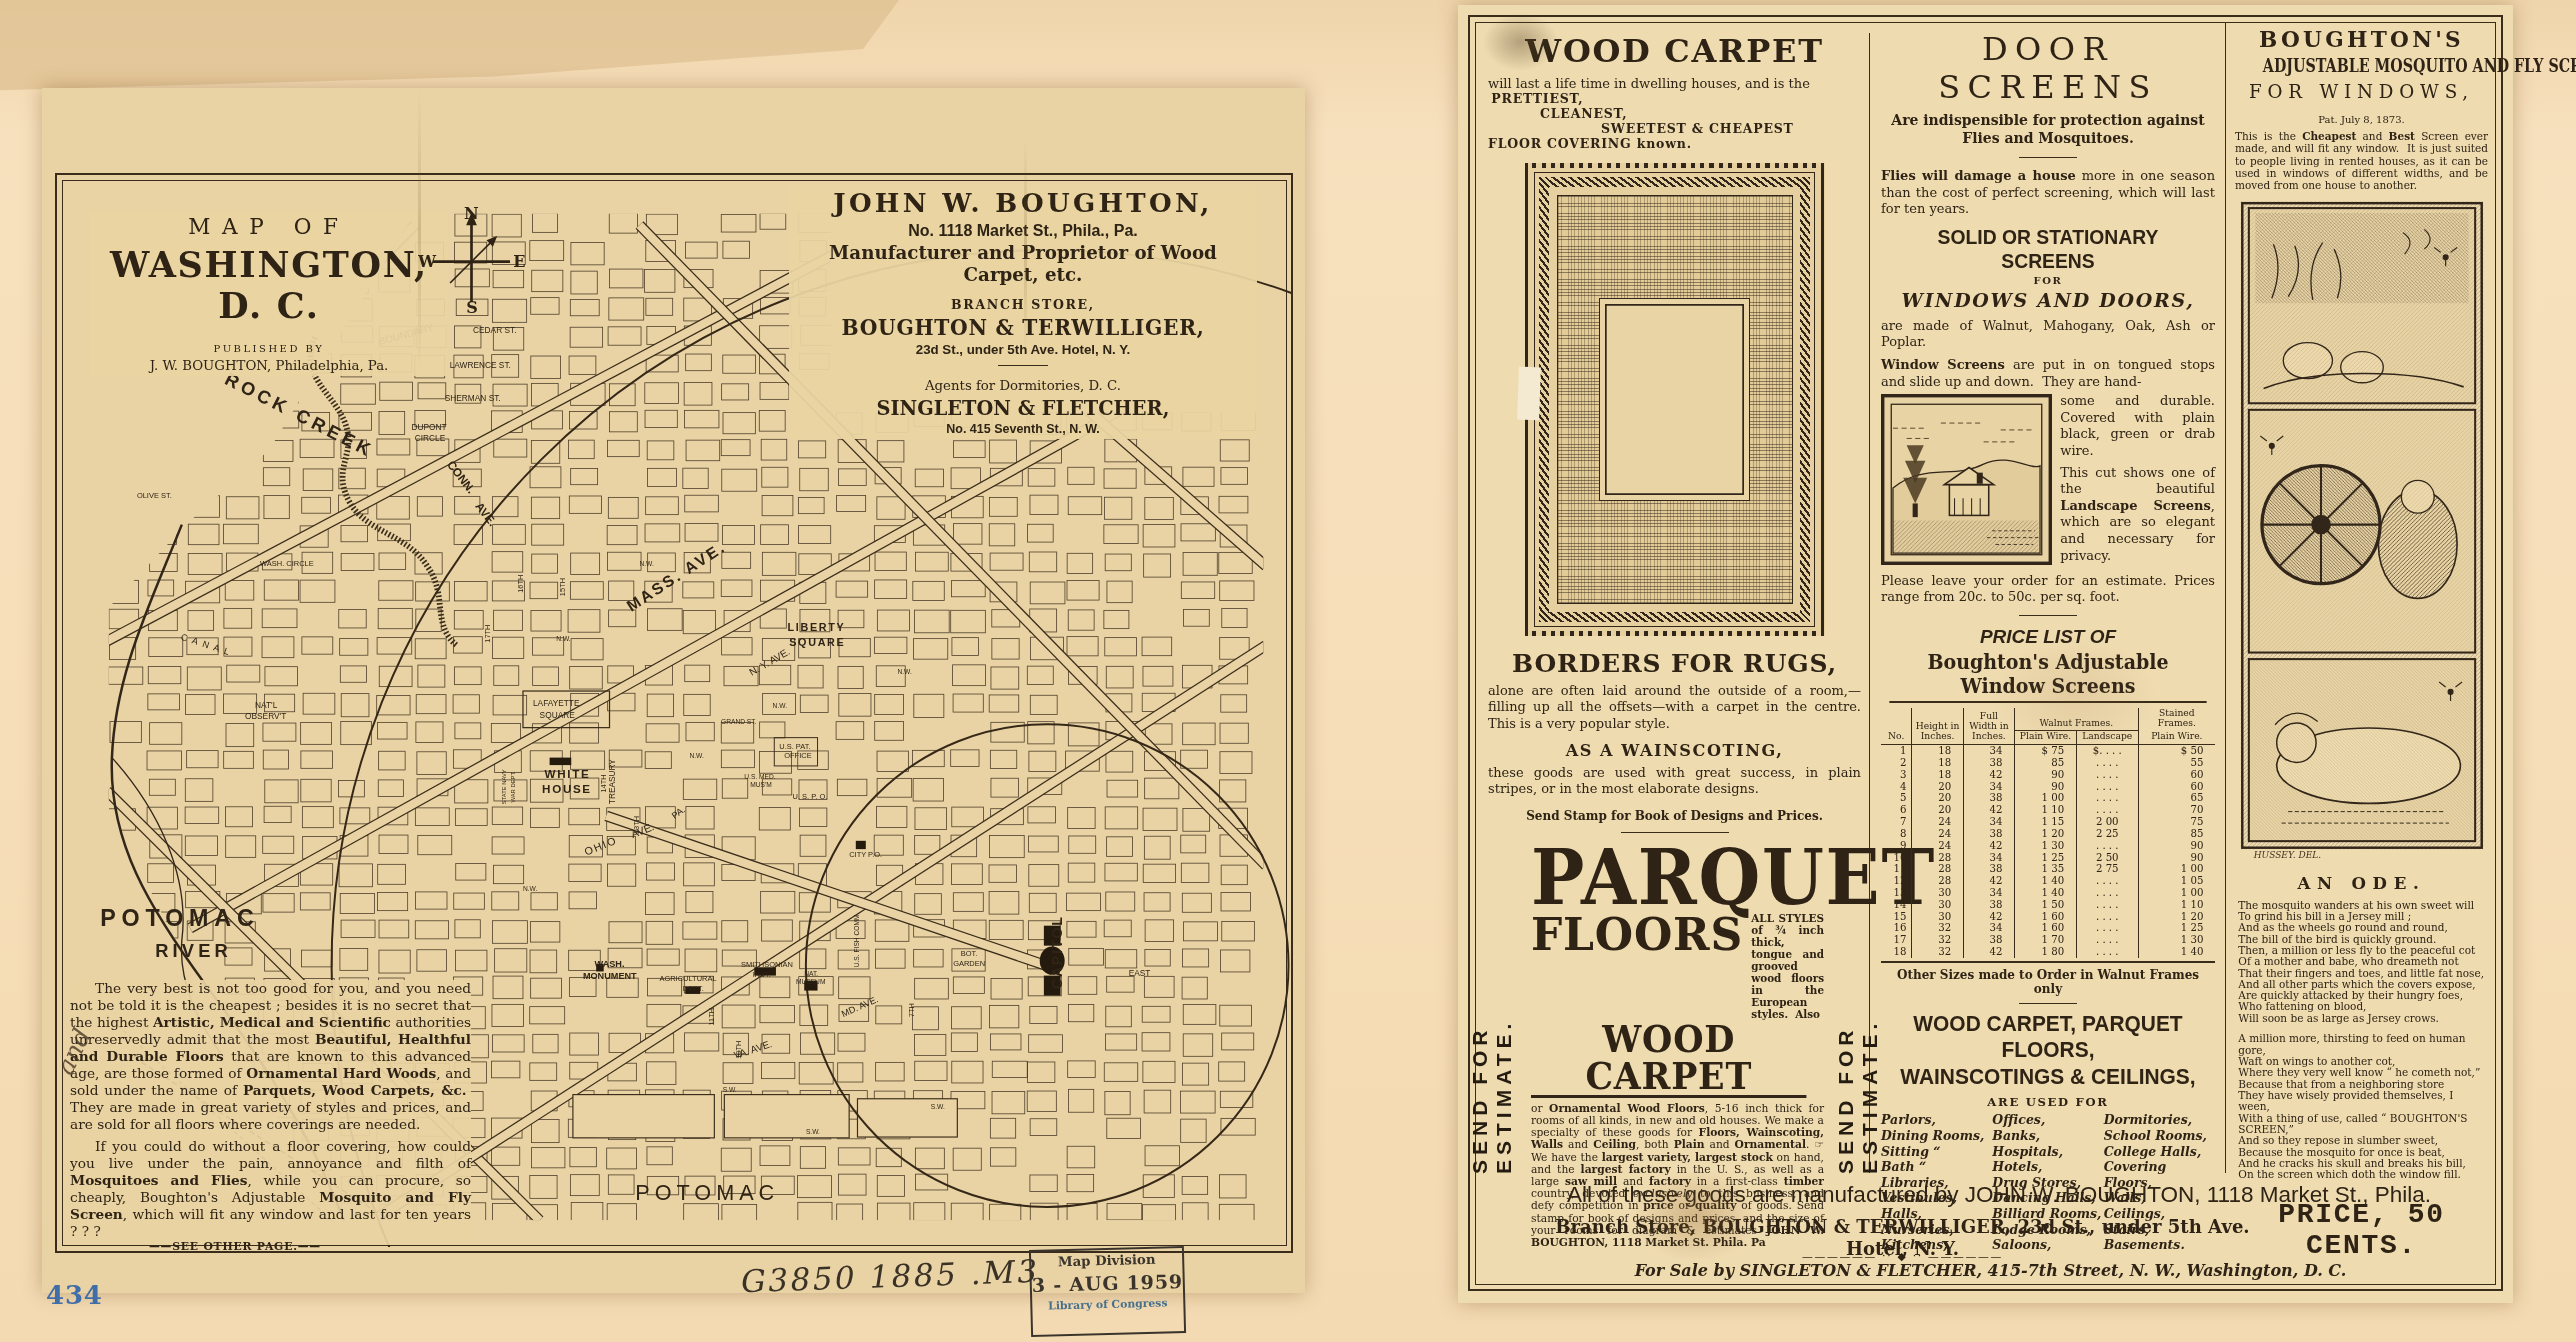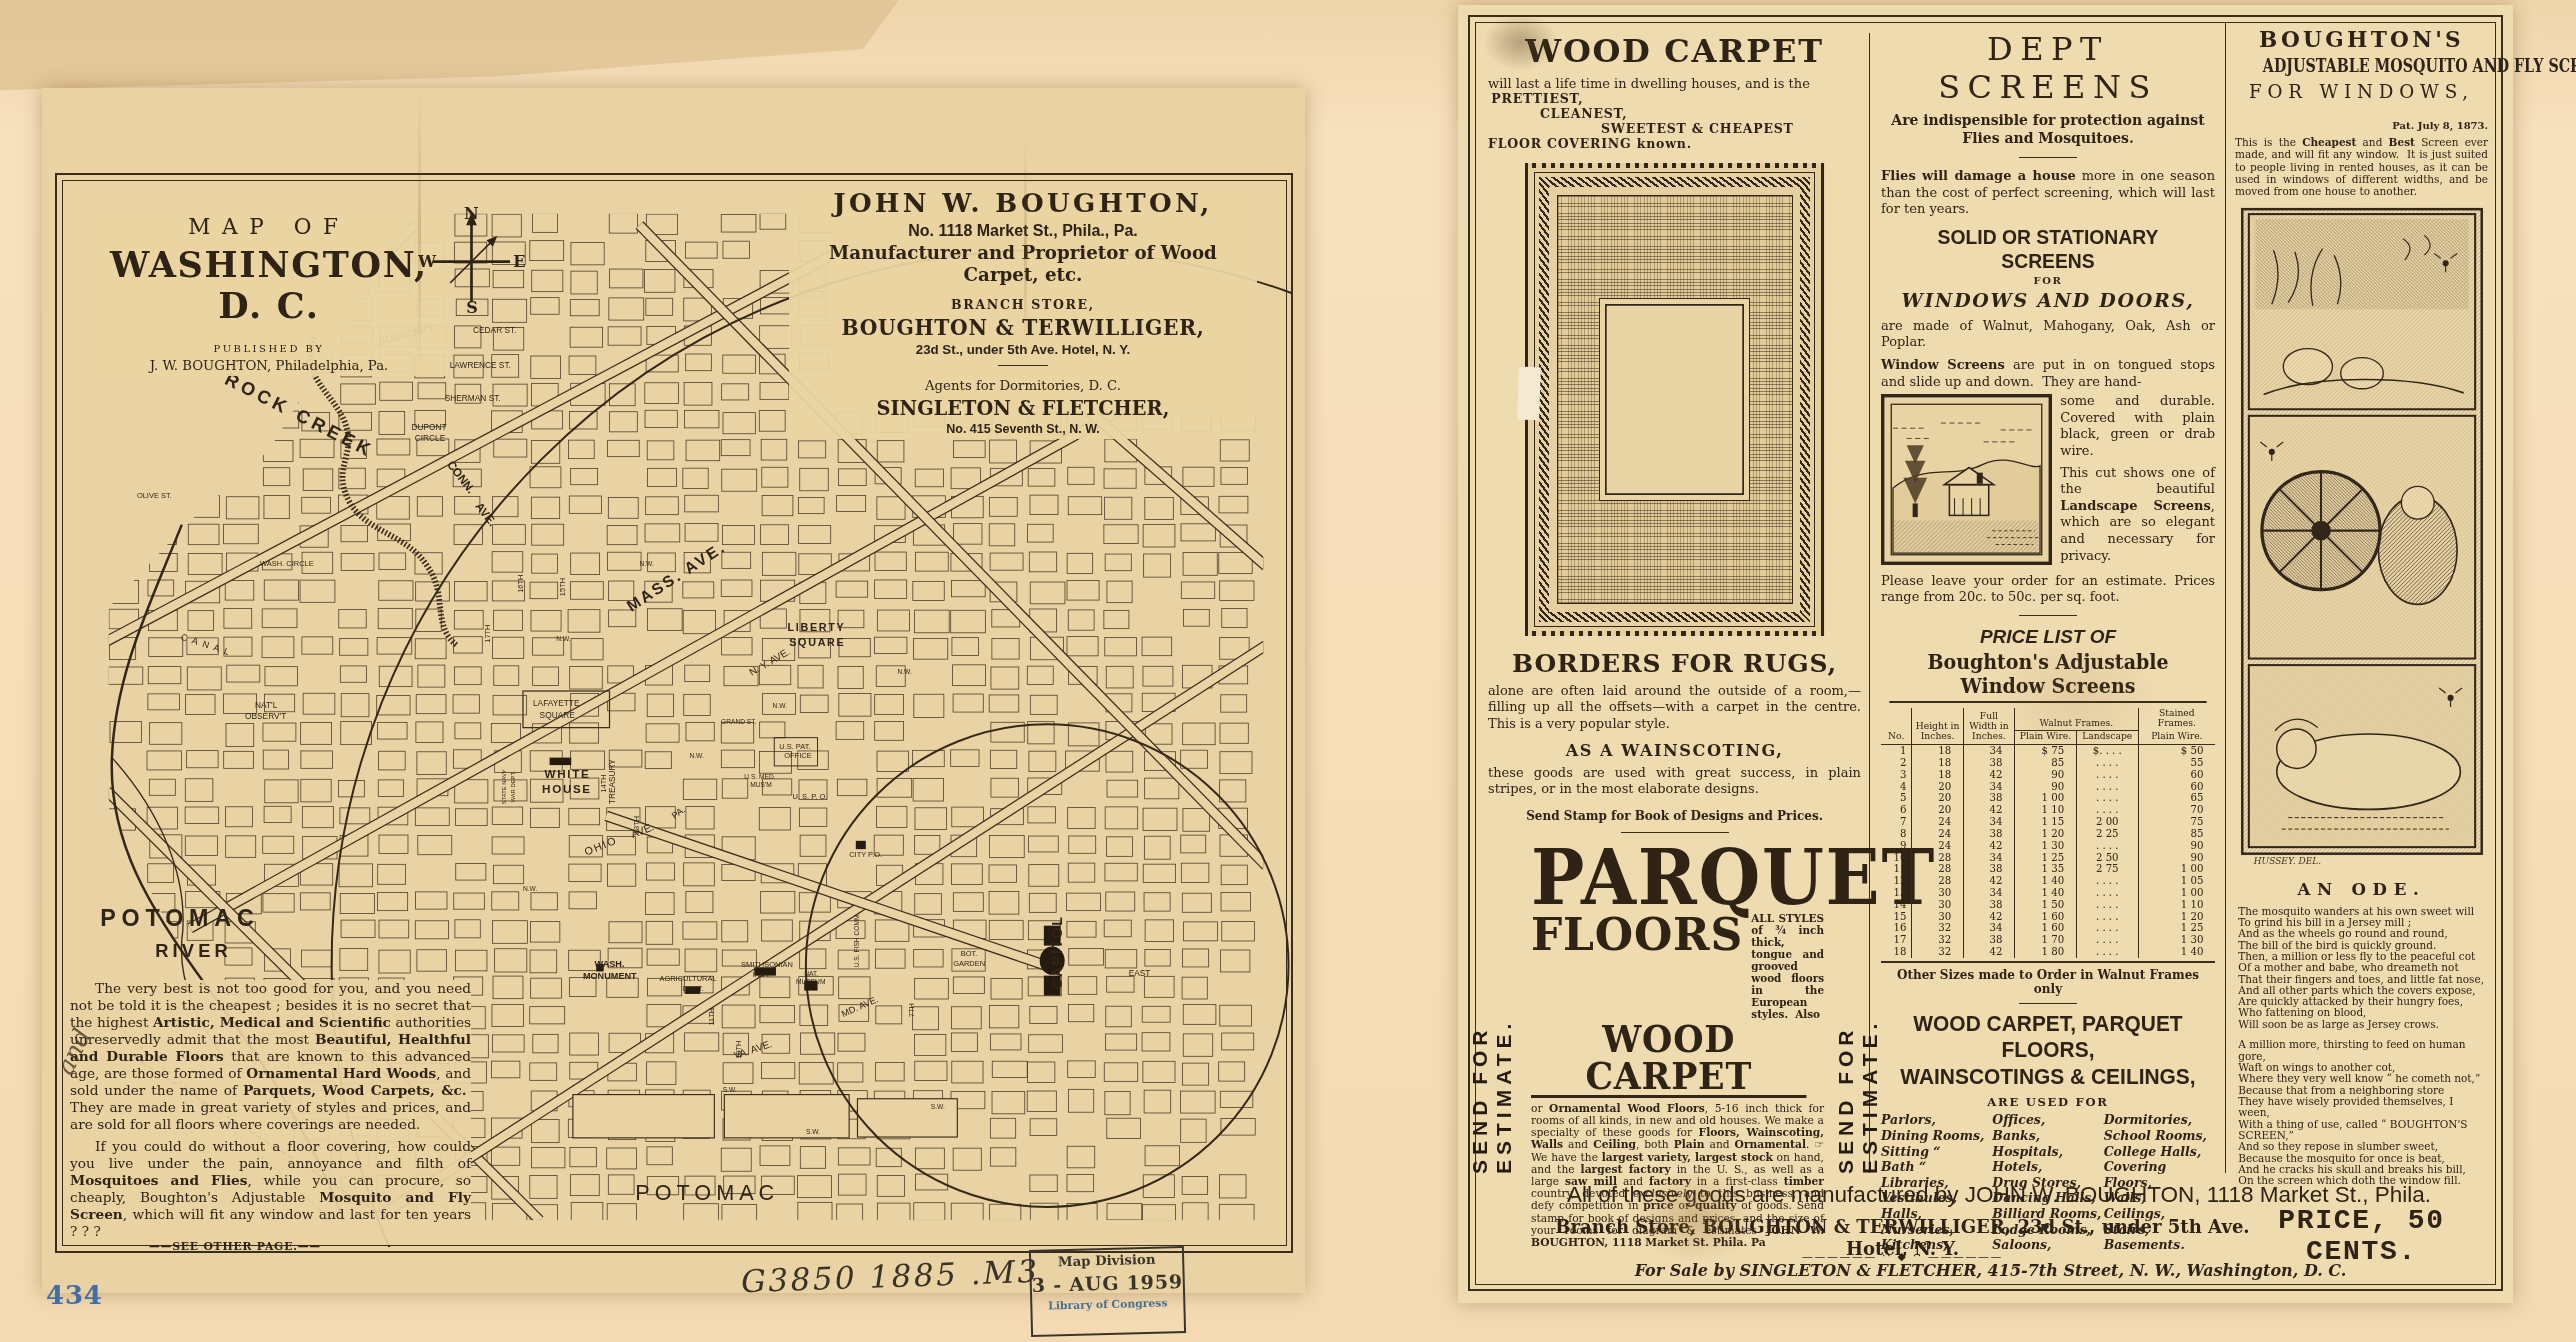--- a/index.html
+++ b/index.html
@@ -110,21 +110,21 @@
                padding-top:5px;margin-top:3.3px;}
   .h-used1{font-size:22.5px;font-weight:bold;text-align:center;font-family:"Liberation Sans",sans-serif;
            transform:scaleX(.93);line-height:1.15;margin-top:6.7px;}
   .are-used{font-size:11.6px;font-weight:bold;text-align:center;letter-spacing:1.7px;margin:5px 0 3.3px;}
   .used-cols{display:flex;font-size:12.5px;font-weight:bold;font-style:italic;line-height:1.25;}
   .used-cols div{flex:1;}
   .h-b1{font-size:21.6px;font-weight:bold;letter-spacing:3.3px;text-align:center;margin-top:6.7px;}
   .h-b2{font-size:18.3px;font-weight:bold;text-align:center;white-space:nowrap;transform:scaleX(.78);
         transform-origin:center;margin-top:3.3px;}
   .h-b3{font-size:18.3px;letter-spacing:5.8px;text-align:center;margin-top:5px;}
-  .h-pat{font-size:10px;font-weight:bold;text-align:right;margin-top:18px;}
+  .h-pat{font-size:10px;font-weight:normal;text-align:center;margin-top:12px;}
   .c3-para{font-size:10.5px;line-height:1.18;text-align:justify;margin-top:5px;}
   .illus{display:block;margin:6.7px auto 0;}
   .h-ode{font-size:16.6px;font-weight:bold;letter-spacing:6.7px;text-align:center;margin-top:8.3px;}
   .ode{font-size:10.5px;line-height:1.08;margin-top:6.7px;padding-left:3.3px;}
   .ode .st{margin-bottom:9.2px;}
   .h-price{font-size:28px;font-weight:bold;letter-spacing:1.7px;text-align:center;
            font-family:Liberation Mono, monospace;margin-top:18px;}
   .footer{position:absolute;left:0;width:100%;text-align:center;}
   .f1{top:1177px;font-size:22.5px;font-family:"Liberation Sans",sans-serif;left:100px;width:882px;}
   .f2{top:1210px;font-size:19px;font-weight:bold;left:70px;width:749px;transform:scaleX(.95);}
@@ -1298,21 +1298,21 @@
           <div class="allstyles">ALL STYLES of ¾ inch thick, <b>tongue</b> and <b>grooved</b> wood floors in the European styles.&nbsp; Also</div>
         </div>
         <div style="text-align:center;"><span class="h-woodcarpet">WOOD CARPET</span></div>
         <div class="parquet-para">or <b>Ornamental Wood Floors</b>, 5-16 inch thick for rooms of all kinds, in new and old houses. We make a specialty of these goods for <b>Floors, Wainscoting, Walls</b> and <b>Ceiling</b>, both <b>Plain</b> and <b>Ornamental</b>. ☞ We have the <b>largest variety, largest stock</b> on hand, and the <b>largest factory</b> in the U. S., as well as a large <b>saw mill</b> and <b>factory</b> in a first-class <b>timber</b> country, devoted <i>exclusively</i> to this business, and defy competition in <b>price</b> or <b>quality</b> of goods. Send stamp for book of designs and prices, and the size of your rooms for diagram &amp; estimates <b>JOHN W. BOUGHTON, 1118 Market St. Phila. Pa</b></div>
       </div>
     </div>
     <div class="vsend" style="left:10px;top:859px;height:310px;">SEND FOR ESTIMATE.</div>
     <div class="vsend" style="left:376px;top:859px;height:310px;">SEND FOR ESTIMATE.</div>
 
     <div class="col c2">
-      <div class="h-door">DEPT SCREENS</div>
+      <div class="h-door">DOOR SCREENS</div>
       <div class="door-sub">Are indispensible for protection against</div>
       <div class="door-sub">Flies and Mosquitoes.</div>
       <div class="mini-div"></div>
       <div class="body-para"><b>Flies will damage a house</b> more in one season than the cost of perfect screening, which will last for ten years.</div>
       <div class="h-solid">SOLID OR STATIONARY SCREENS</div>
       <div class="for-sm">FOR</div>
       <div class="h-wd">WINDOWS AND DOORS,</div>
       <div class="body-para">are made of Walnut, Mahogany, Oak, Ash or Poplar.</div>
       <div class="body-para" style="margin-top:6.7px;"><b>Window Screens</b> are put in on tongued stops and slide up and down.&nbsp; They are hand-</div>
       <div class="ls-wrap">

